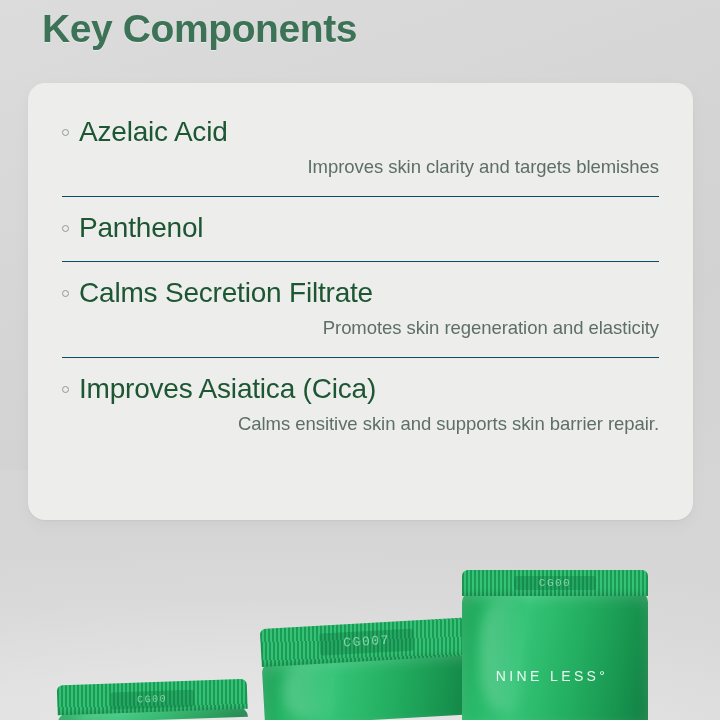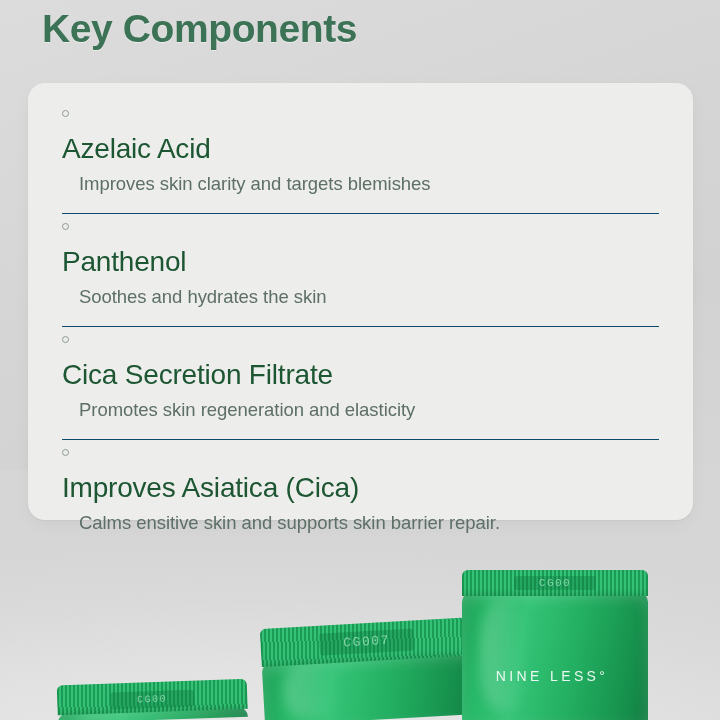--- a/index.html
+++ b/index.html
@@ -79,21 +79,20 @@
 
   .component-item + .component-item { border-top: 1px solid #0c4a6e; }
 
   .component-item { padding-top: 14px; padding-bottom: 16px; }
   .component-item:first-child { padding-top: 6px; }
 
   .component-head {
     display: flex;
     align-items: baseline;
     gap: 10px;
-    flex-direction: column;
   }
 
   .bullet-ring {
     flex: 0 0 auto;
     width: 7px;
     height: 7px;
     border: 1.4px solid #8e9a94;
     border-radius: 50%;
     position: relative;
     top: -5px;
@@ -108,20 +107,21 @@
   }
 
   .component-desc {
     font-size: 18.5px;
     font-weight: 400;
     color: #5d6f67;
     line-height: 26px;
     margin-top: 5px;
     margin-left: 17px;
     letter-spacing: -0.05px;
+    text-align: right;
   }
 
   
   .products {
     position: absolute;
     left: 0;
     top: 520px;
     width: 720px;
     height: 200px;
     overflow: hidden;
@@ -254,27 +254,26 @@
           <span class="component-name">Azelaic Acid</span>
         </div>
         <div class="component-desc">Improves skin clarity and targets blemishes</div>
       </li>
 
       <li class="component-item">
         <div class="component-head">
           <span class="bullet-ring"></span>
           <span class="component-name">Panthenol</span>
         </div>
-        <div class="component-desc">Soothes and hydrates the skin</div>
       </li>
 
       <li class="component-item">
         <div class="component-head">
           <span class="bullet-ring"></span>
-          <span class="component-name">Cica Secretion Filtrate</span>
+          <span class="component-name">Calms Secretion Filtrate</span>
         </div>
         <div class="component-desc">Promotes skin regeneration and elasticity</div>
       </li>
 
       <li class="component-item">
         <div class="component-head">
           <span class="bullet-ring"></span>
           <span class="component-name">Improves Asiatica (Cica)</span>
         </div>
         <div class="component-desc">Calms ensitive skin and supports skin barrier repair.</div>

